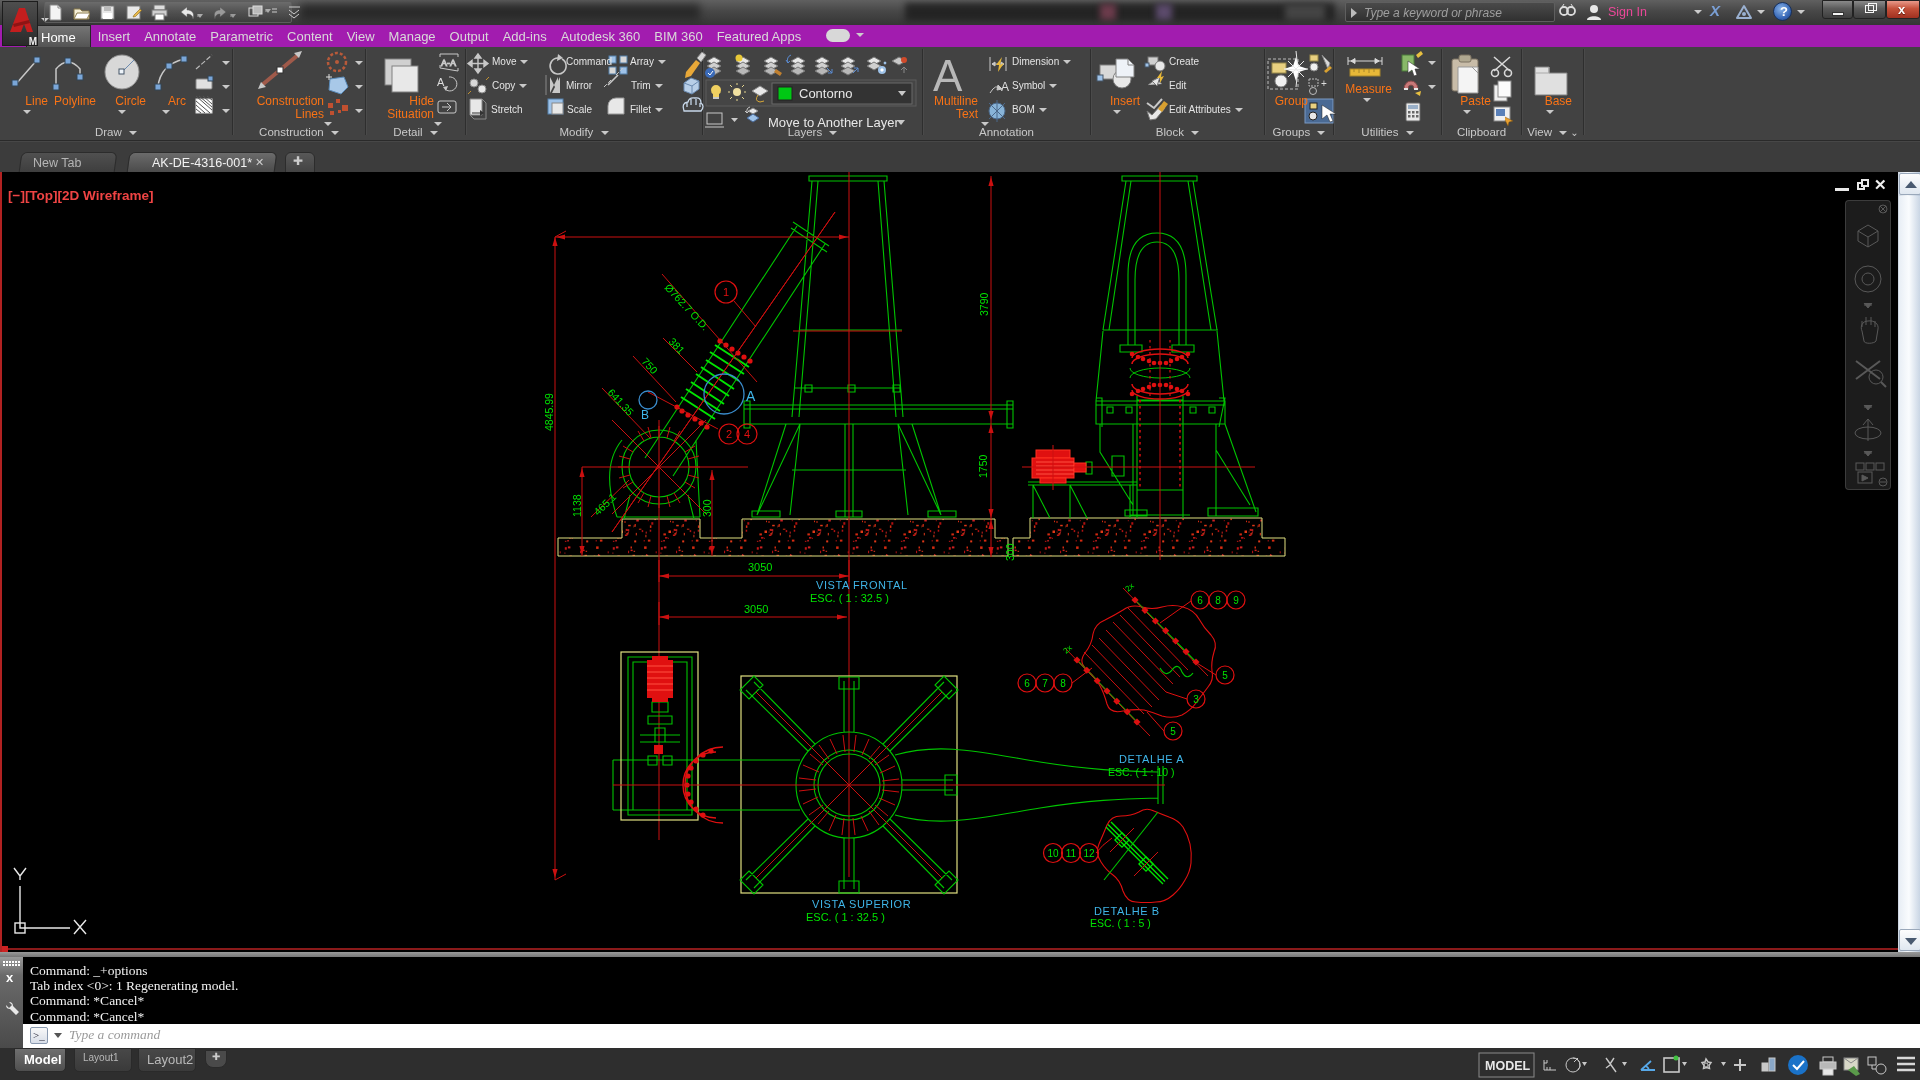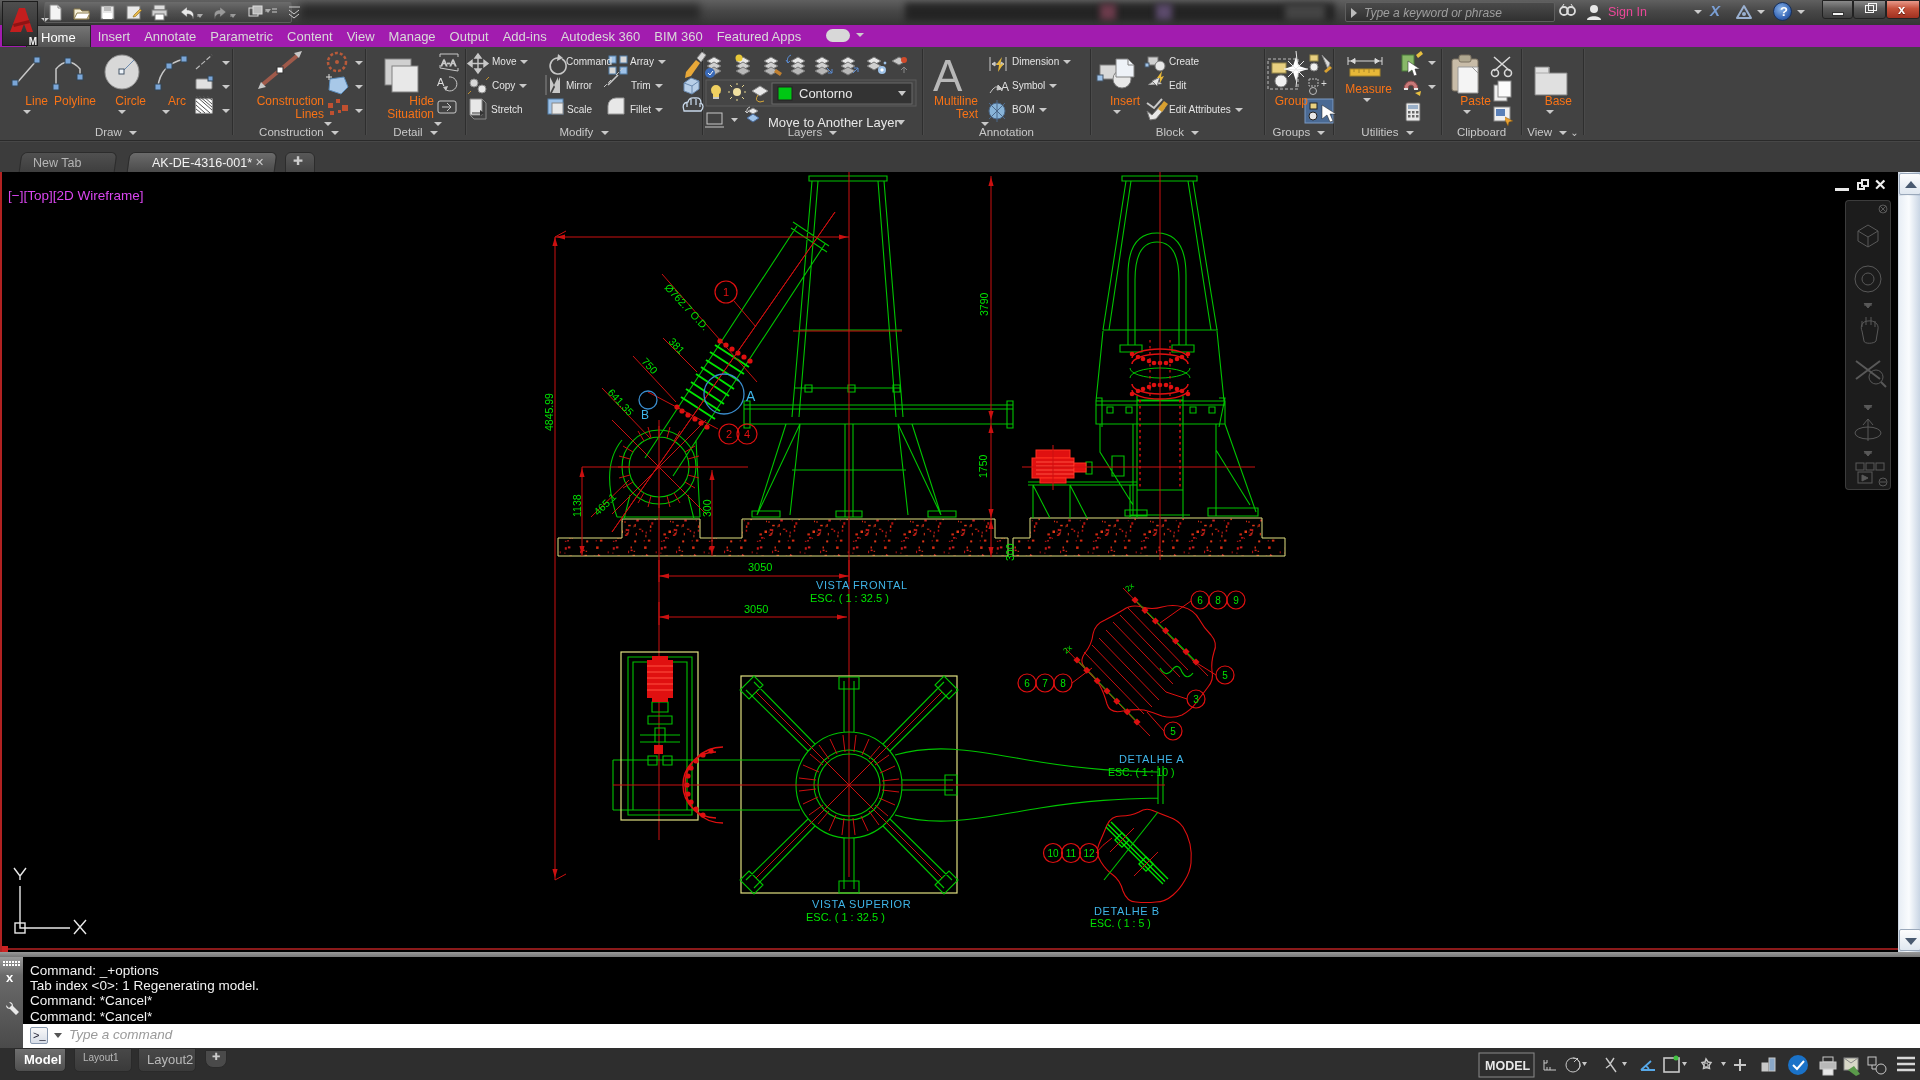--- a/index.html
+++ b/index.html
@@ -15,21 +15,21 @@
 .sicon{position:absolute;display:flex;align-items:center;color:#e4e4e4;font-size:10px;white-space:nowrap}
 .caret{display:inline-block;width:0;height:0;border-left:4px solid transparent;border-right:4px solid transparent;border-top:4px solid #c9c9c9;margin-left:4px;vertical-align:middle}
 .caretd{width:0;height:0;border-left:4px solid transparent;border-right:4px solid transparent;border-top:4px solid #c9c9c9;margin:2px auto 0 auto}
 #filetabs{position:absolute;left:0;top:141px;width:1920px;height:31px;background:#3c3c3c;border-top:1px solid #474747}
 .ftab{position:absolute;top:10px;height:21px;font-size:12.5px;color:#b9b9b9;padding:3px 14px;border-radius:6px 6px 0 0}
 #canvas{position:absolute;left:0;top:172px;width:1920px;height:780px;background:#000;border-left:2px solid #b22222}
 #cmdwin{position:absolute;left:0;top:957px;width:1920px;height:91px;background:#000}
 #cmdstrip{position:absolute;left:0;top:0;width:23px;height:91px;background:linear-gradient(#9a9a9a,#6a6a6a 20%,#4a4a4a)}
 #cmdinput{position:absolute;left:23px;top:67px;width:1897px;height:24px;background:#fff}
 #statusbar{position:absolute;left:0;top:1048px;width:1920px;height:32px;background:#2e2e2e}
-.mono{font-family:Liberation Sans, sans-serif}
+.mono{font-family:Liberation Serif, serif}
 </style></head>
 <body>
 
 <div id="titlebar">
   <div style="position:absolute;left:300px;top:4px;width:400px;height:16px;background:#222;filter:blur(4px);opacity:.8"></div>
   <div style="position:absolute;left:905px;top:3px;width:430px;height:18px;background:#1e1e1e;filter:blur(3px);opacity:.85"></div>
   <div style="position:absolute;left:1100px;top:4px;width:16px;height:16px;background:#6b3b4b;filter:blur(3px)"></div>
   <div style="position:absolute;left:1156px;top:4px;width:16px;height:16px;background:#5b4a6b;filter:blur(3px)"></div>
   <div style="position:absolute;left:1285px;top:4px;width:40px;height:16px;background:#444;filter:blur(3px)"></div>
 </div>
@@ -747,21 +747,21 @@
 <text x="1094" y="915" font-size="11" fill="#3fb5e8" letter-spacing="0.6" font-family="Liberation Sans">DETALHE B</text>
 <text x="1090" y="927" font-size="10.5" fill="#00e400" font-family="Liberation Sans">ESC. ( 1 : 5 )</text>
 <g stroke="#e8e8e8" stroke-width="1.4" fill="none">
         <path d="M20,886 L20,928 L70,928"></path>
         <rect x="15" y="923" width="10" height="10"></rect>
         <path d="M14,868 L20,876 L26,868 M20,876 L20,880"></path>
         <path d="M74,920 L86,934 M86,920 L74,934"></path>
       </g>
 <text x="12" y="875" font-size="0" fill="#fff">Y</text>
 </svg>
-<span style="position:absolute;left:6px;top:16px;color:#d946ef;font-size:13.5px;font-weight:normal">[−][Top][2D Wireframe]</span>
+<span style="position:absolute;left:6px;top:16px;color:#ef4444;font-size:13.5px;font-weight:bold">[−][Top][2D Wireframe]</span>
 
 <div style="position:absolute;left:1833px;top:16px;width:14px;height:3px;background:#e8e8e8"></div>
 <div style="position:absolute;left:1855px;top:10px;width:8px;height:8px;border:2px solid #e8e8e8"></div>
 <div style="position:absolute;left:1859px;top:7px;width:8px;height:8px;border:2px solid #e8e8e8;background:#000"></div>
 <span style="position:absolute;left:1872px;top:4px;color:#f0f0f0;font-size:15px;font-weight:bold">✕</span>
 
 <div style="position:absolute;left:1843px;top:28px;width:46px;height:290px;background:rgba(88,88,88,.32);border:1px solid rgba(120,120,120,.35);border-radius:4px">
  <svg width="44" height="288" viewBox="0 0 44 288" style="opacity:.55">
   <g stroke="#8a8a8a" fill="none">
    <circle cx="37" cy="8" r="4"></circle>

